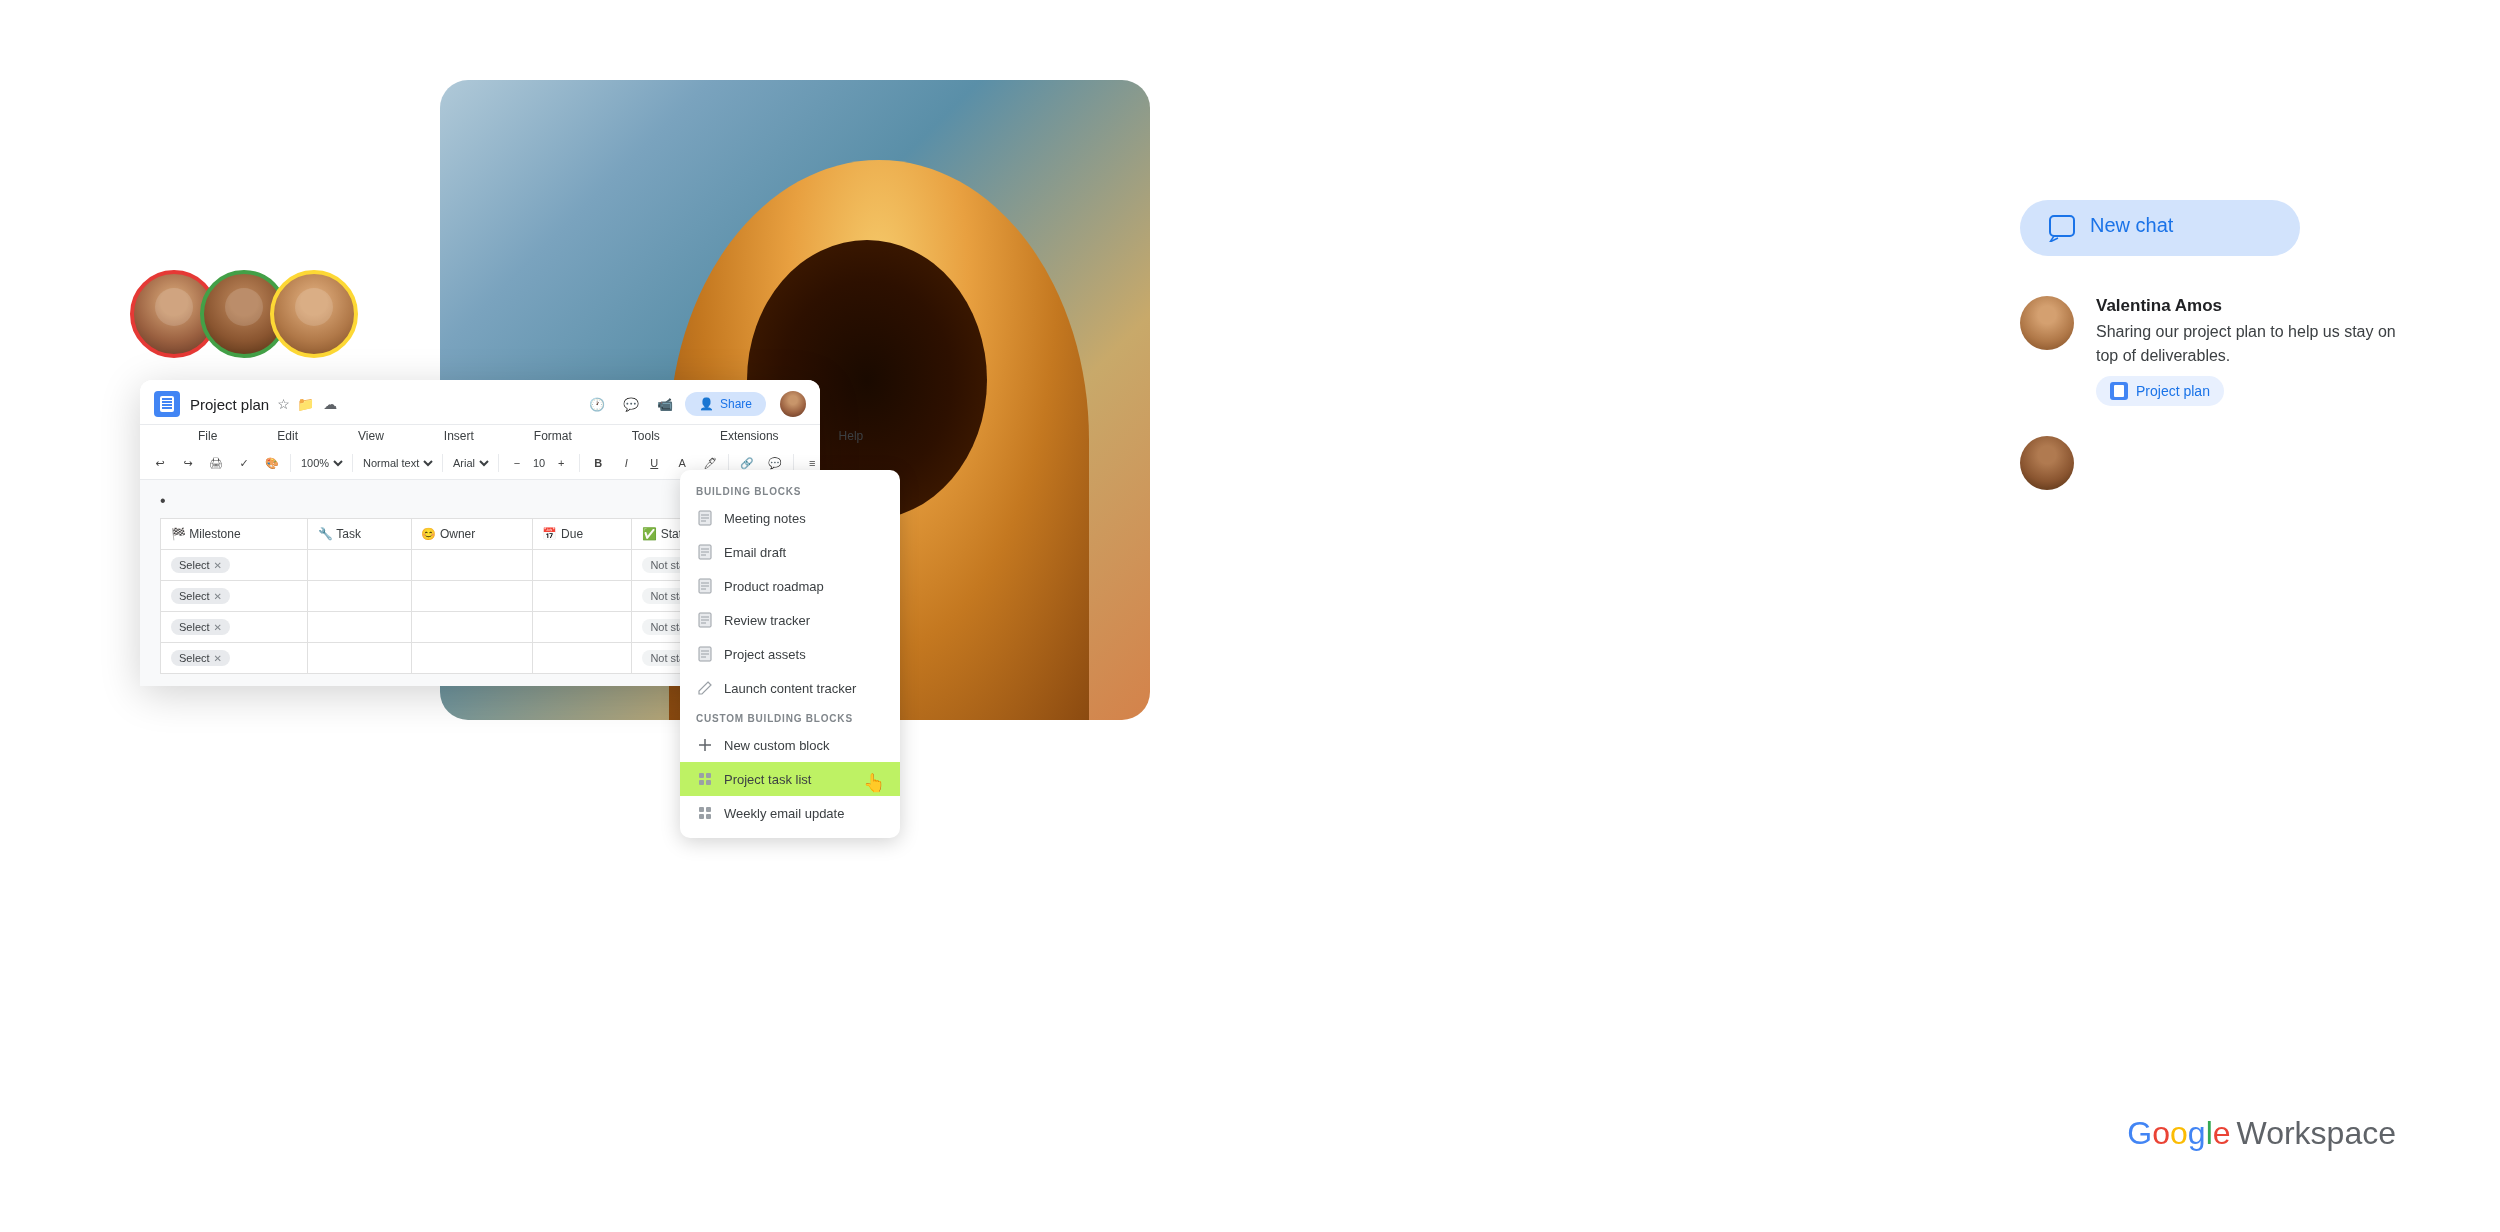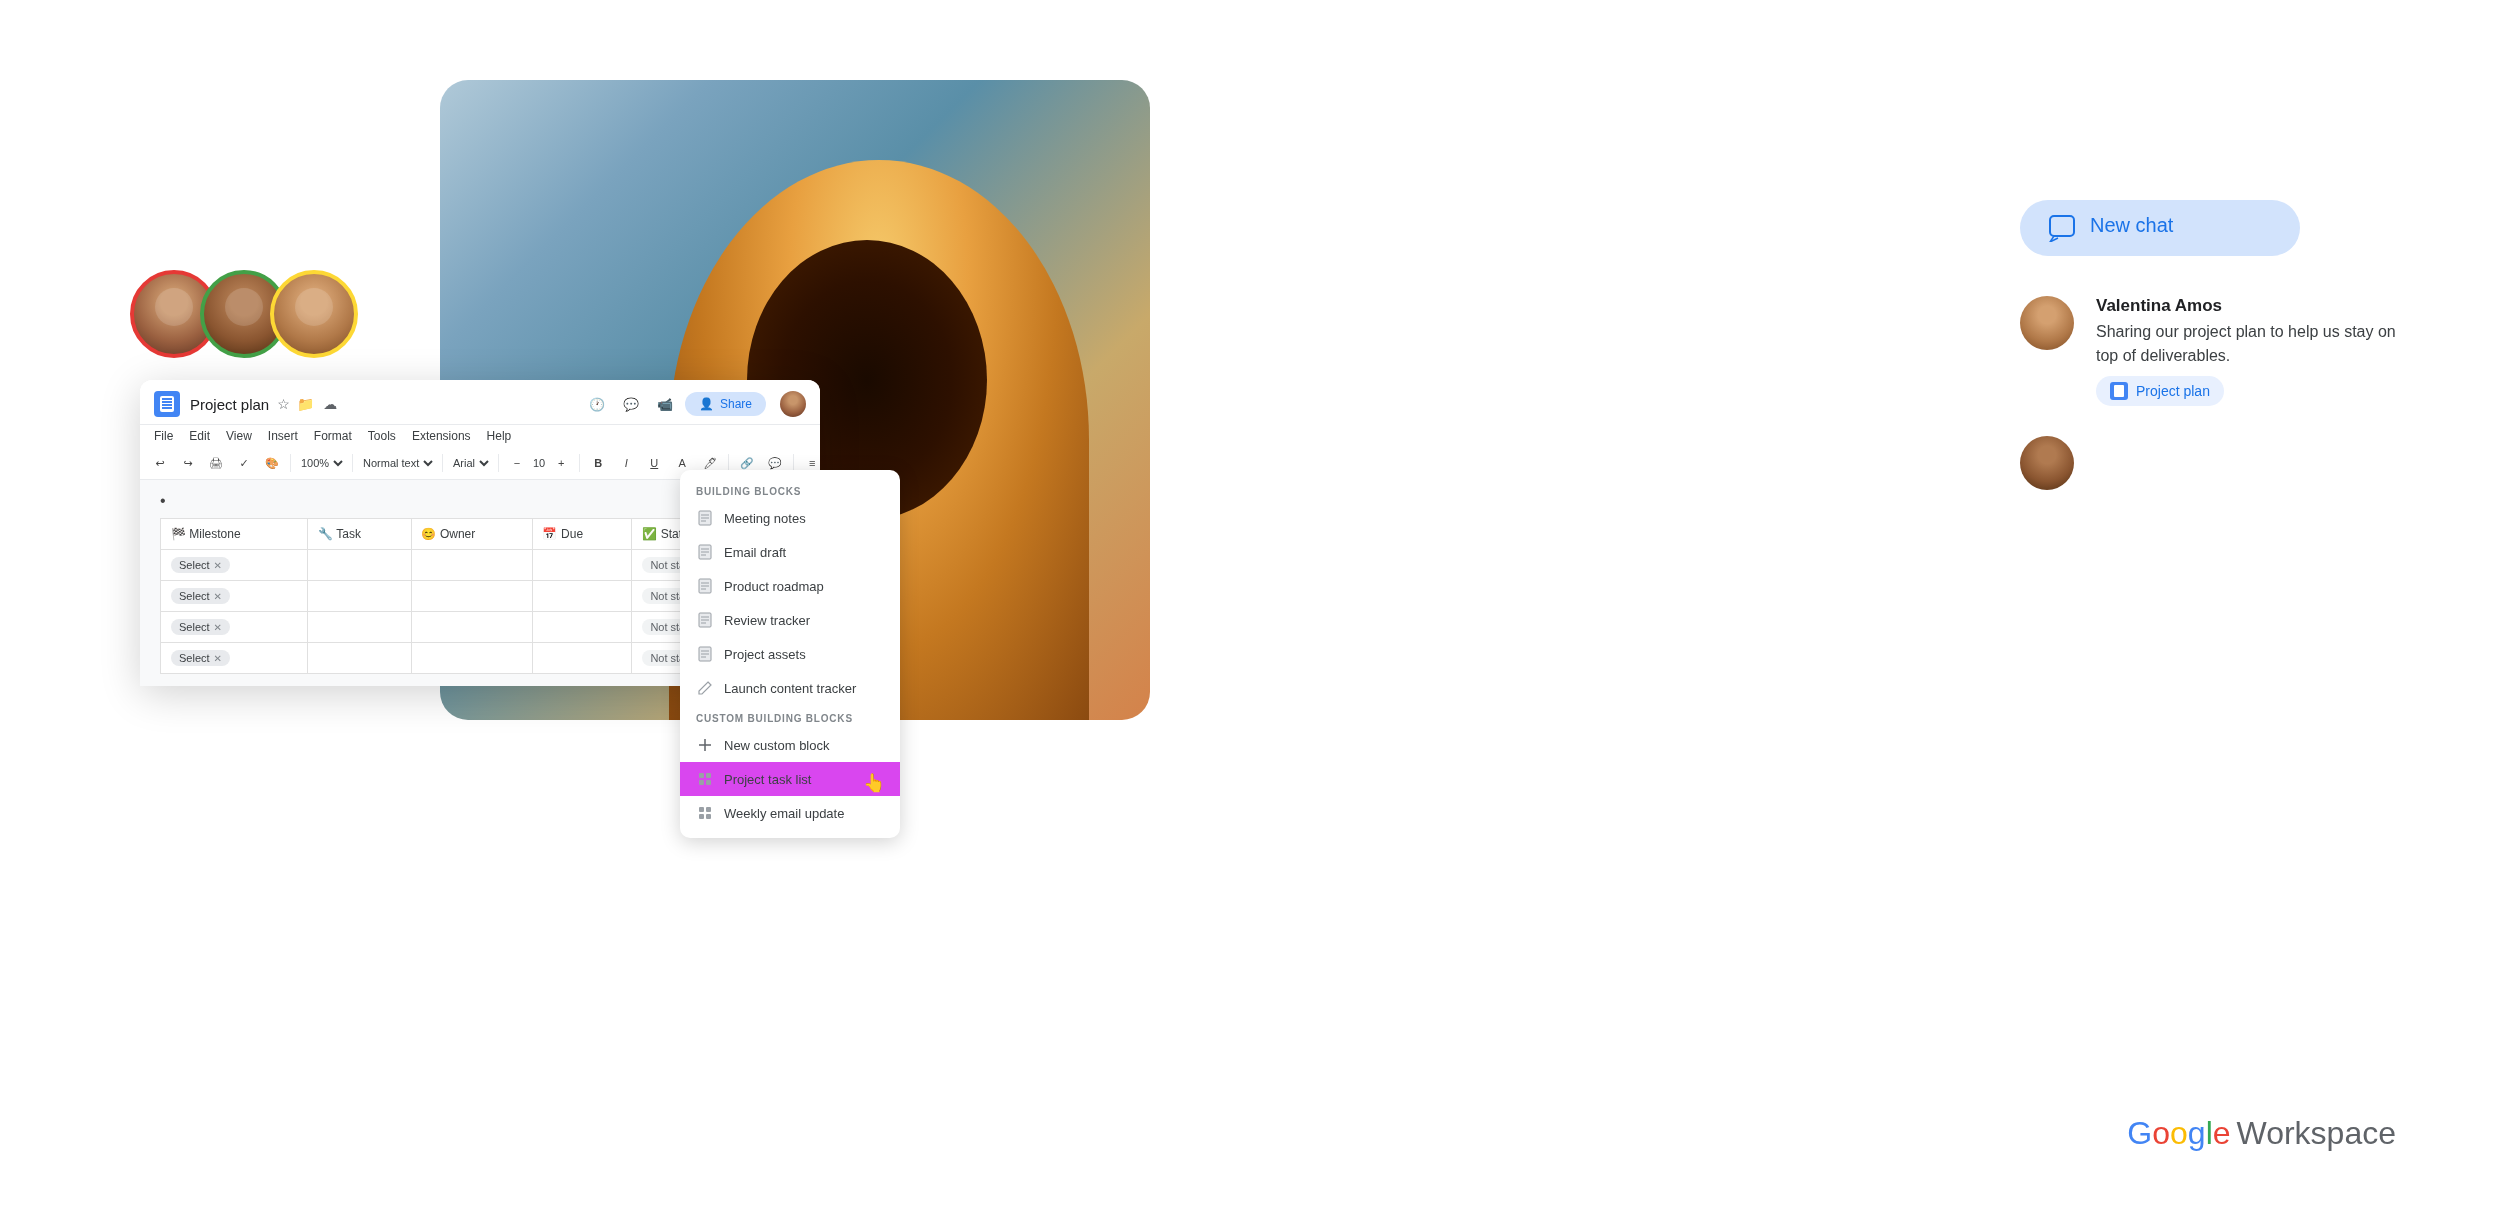--- a/index.html
+++ b/index.html
@@ -130,21 +130,21 @@
     .star-icon, .folder-icon, .cloud-icon {
       font-size: 14px; color: #5f6368;
     }
     .docs-menu-bar {
       display: flex;
       padding: 4px 14px;
       gap: 16px;
       font-size: 12px;
       color: #3c4043;
     }
-    .docs-menu-bar span { cursor: pointer; }
+    .docs-menu-bar span { cursor: pointer; margin-left: 44px; }
     .docs-toolbar {
       display: flex;
       align-items: center;
       padding: 4px 8px;
       border-bottom: 1px solid #e8eaed;
       gap: 4px;
       flex-wrap: nowrap;
       overflow: hidden;
     }
     .toolbar-btn {
@@ -260,21 +260,21 @@
     }
     .menu-item {
       display: flex;
       align-items: center;
       gap: 10px;
       padding: 8px 16px;
       font-size: 13px;
       color: #3c4043;
       cursor: pointer;
     }
-    .menu-item.hovered { background: #d946ef; }
+    .menu-item.hovered { background: #bef264; }
     .menu-item-icon {
       width: 18px; height: 18px;
       display: flex; align-items: center; justify-content: center;
       flex-shrink: 0;
     }
     .cursor-indicator {
       position: absolute;
       right: 14px;
       bottom: 44px;
       font-size: 18px;

